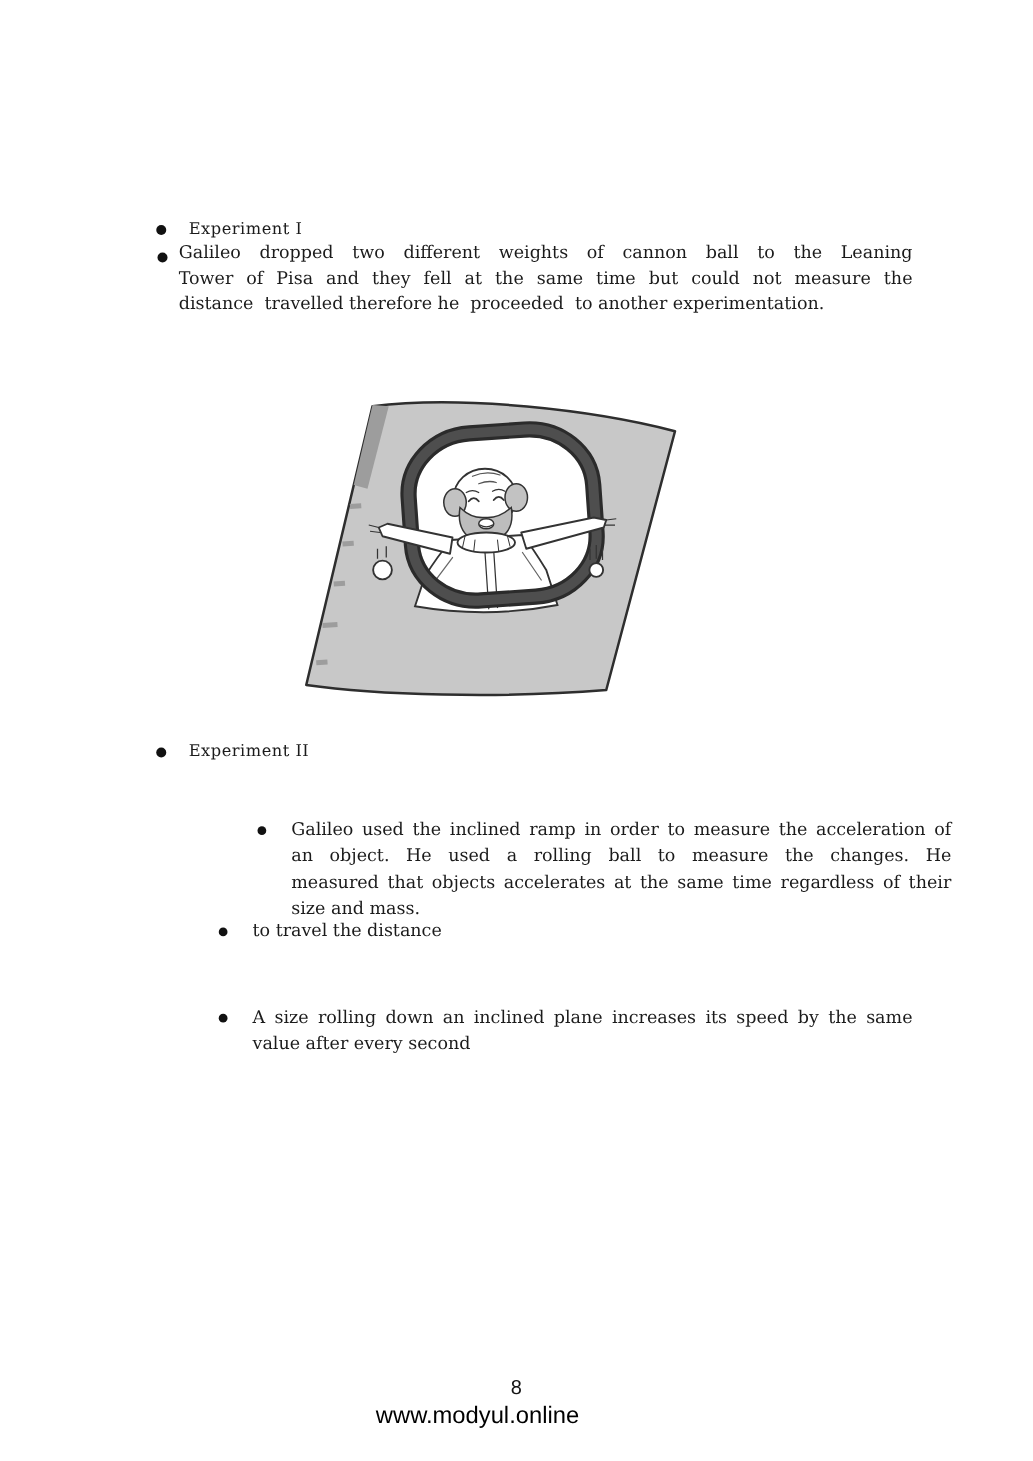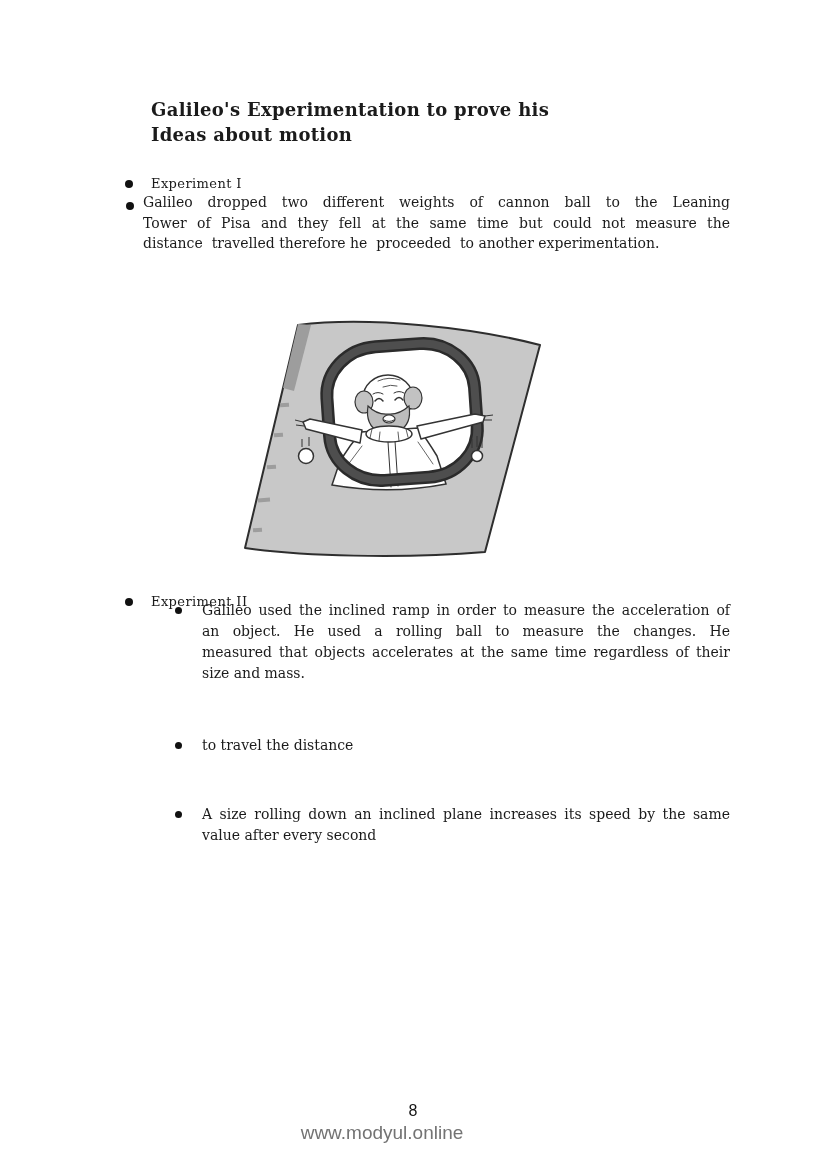--- a/index.html
+++ b/index.html
@@ -36,51 +36,47 @@
     width:8px; height:8px; border-radius:50%; background:#111;
   }
   .sub-bullet {
     position:absolute; left:202px; width:528px;
     font-size:14px; line-height:21px;
   }
   .sub-bullet::before {
     content:""; position:absolute; left:-27px; top:7px;
     width:7px; height:7px; border-radius:50%; background:#111;
   }
-  #bullet-1 { top:600px; }
+  #bullet-1 { top:654px;margin-left:31px; }
   #bullet-2 { top:735px; }
   #bullet-3 { top:804px; }
   .jl { text-align:justify; text-align-last:justify; }
   .ll { text-align:left; white-space:pre-wrap; }
   .illustration {
     position:absolute; left:240px; top:315px;
     width:315px; height:245px;
   }
   .footer-num {
     position:absolute; left:0; top:1101px; width:826px;
     text-align:center;
     font-family:"Liberation Sans", sans-serif;
     font-size:16px; line-height:19px; color:#141414;
   }
   .watermark {
     position:absolute; left:0; top:1122px; width:764px;
     text-align:center;
     font-family:"Liberation Sans", sans-serif;
-    font-size:19px; line-height:22px; color:#737373;
+    font-size:19px; line-height:22px; color:#000000;
   }
 </style>
 </head>
 <body>
 
 <div class="page">
 
-  <div class="title">
-    <div>Galileo's Experimentation to prove his</div>
-    <div>Ideas about motion</div>
-  </div>
 
   <div class="h-bullet" id="exp1-heading">Experiment I</div>
 
   <div class="para">
     <div class="jl">Galileo dropped two different weights of cannon ball to the Leaning</div>
     <div class="jl">Tower of Pisa and they fell at the same time but could not measure the</div>
     <div class="ll">distance  travelled therefore he  proceeded  to another experimentation.</div>
   </div>
 
   <svg class="illustration" viewBox="0 0 315 245">

